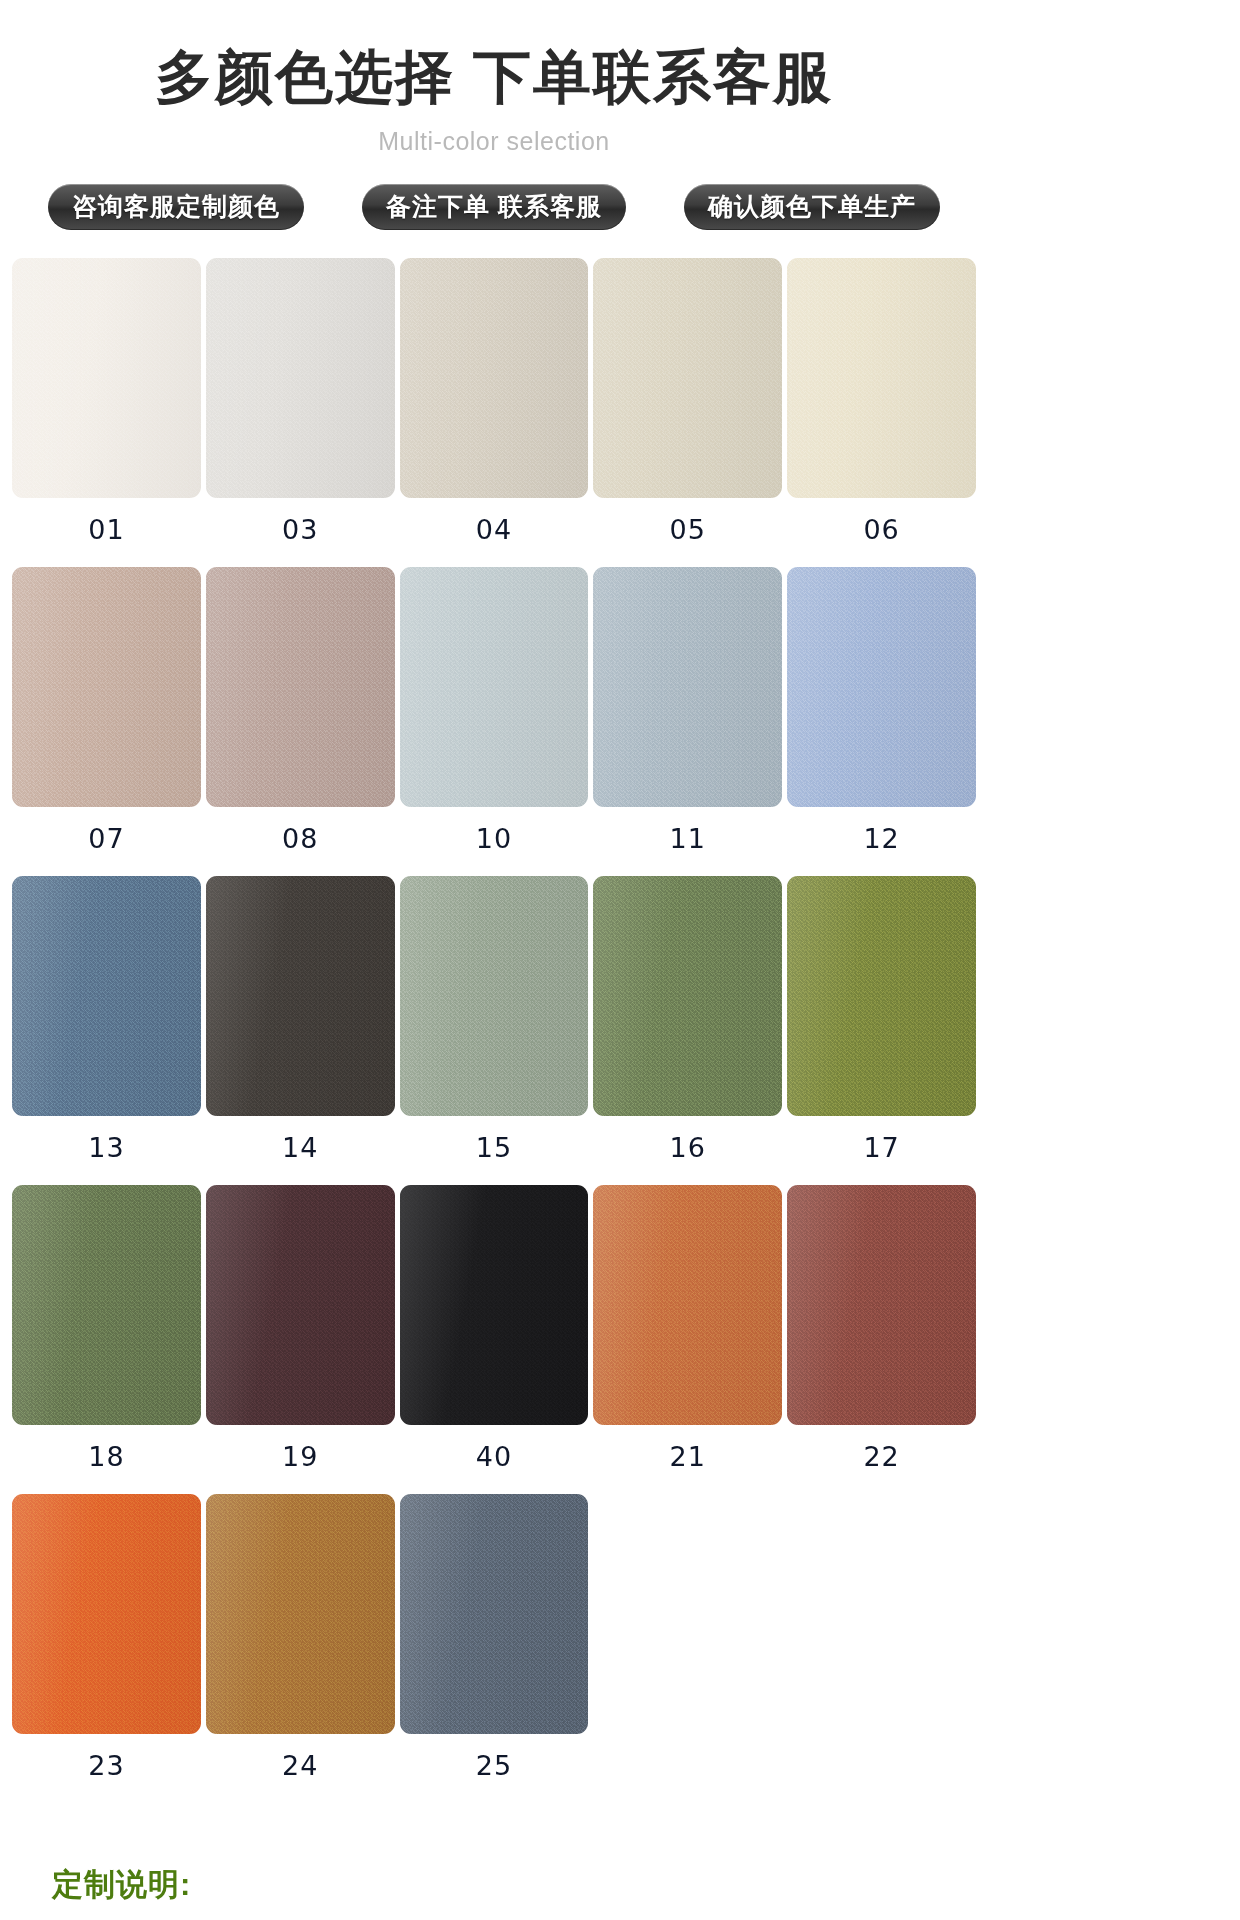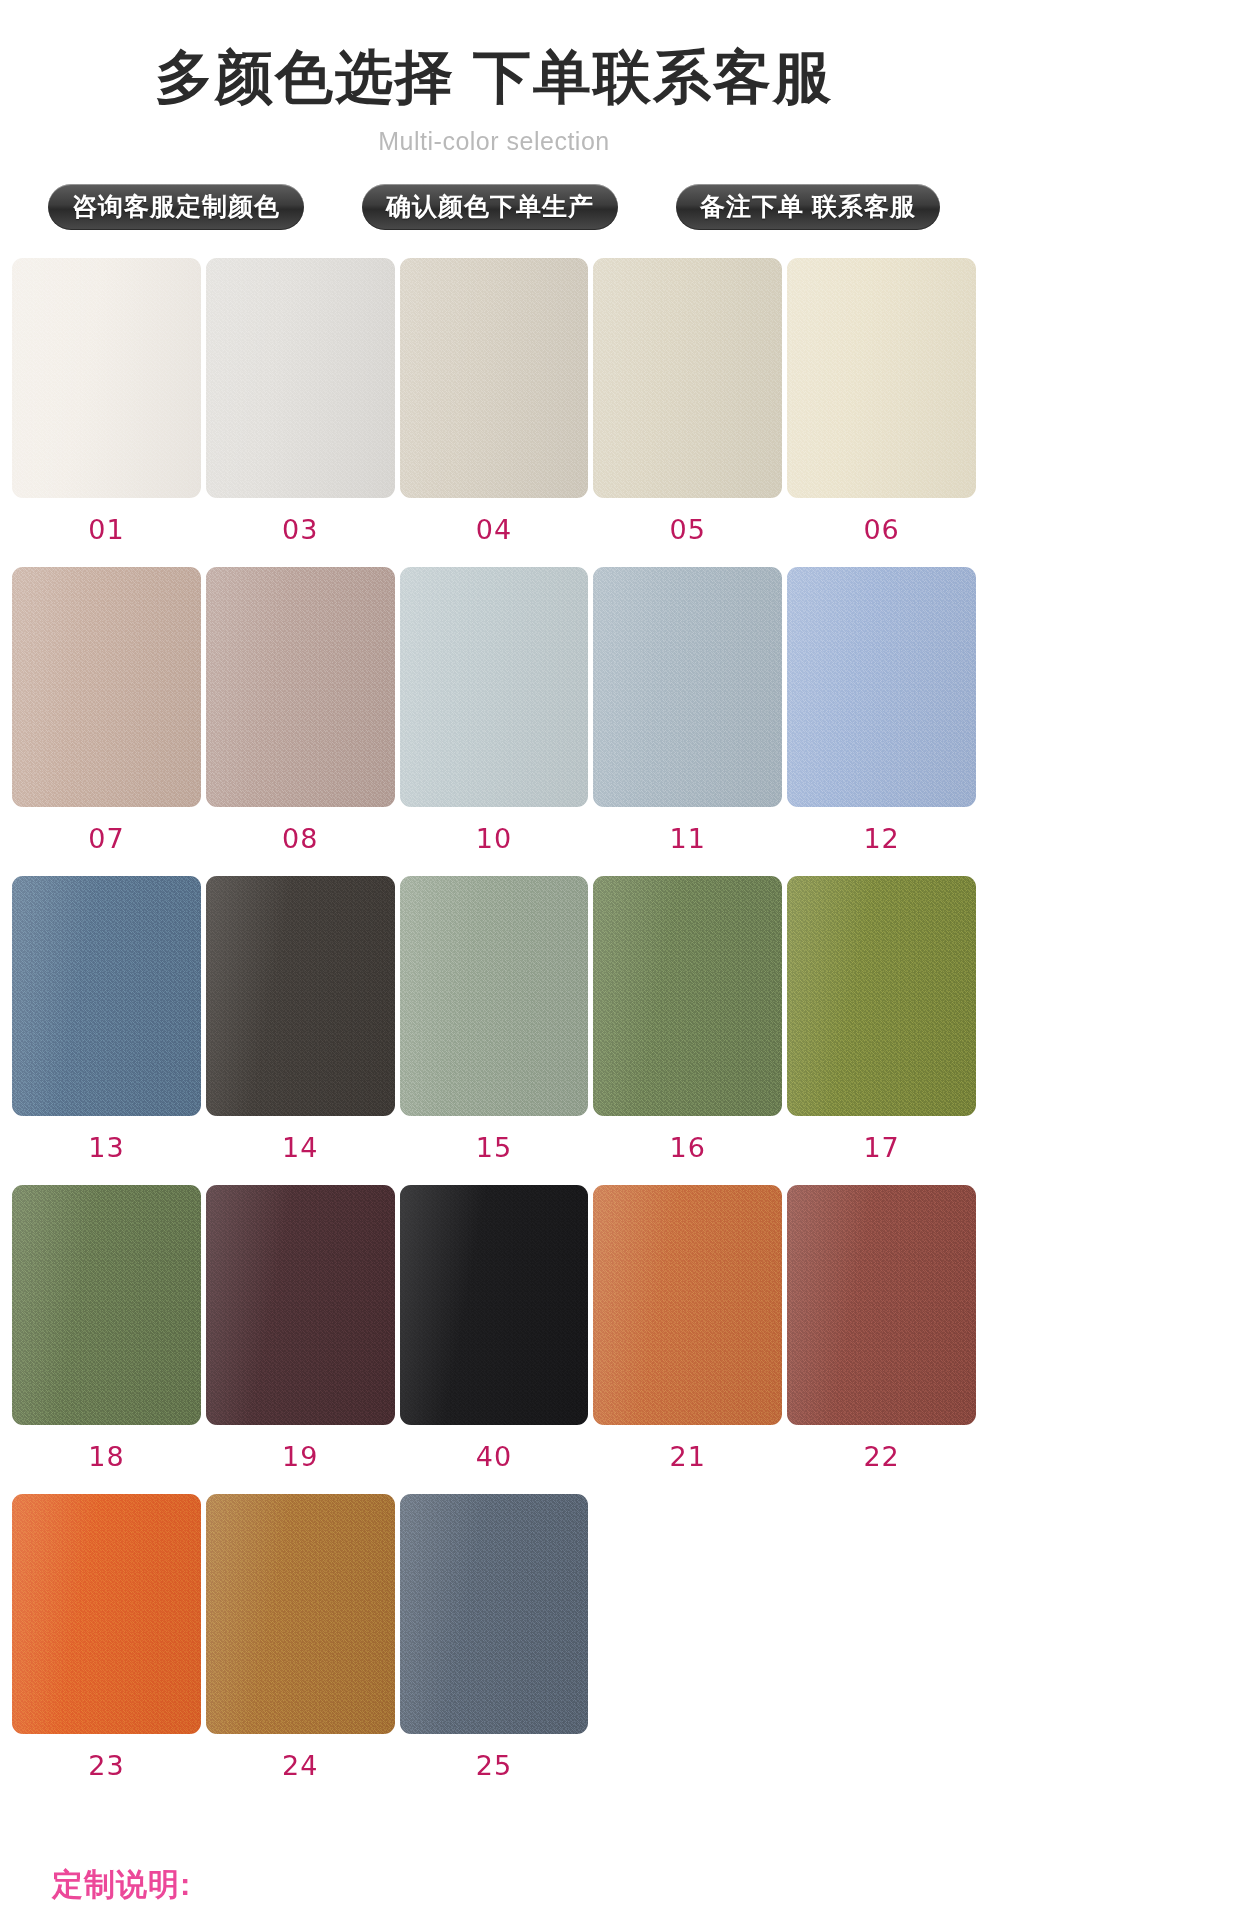--- a/index.html
+++ b/index.html
@@ -119,51 +119,51 @@
     inset: 0;
     border-radius: 11px;
     background: linear-gradient(100deg, rgba(255,255,255,0.16) 0%, rgba(255,255,255,0.02) 38%, rgba(0,0,0,0.05) 100%);
     pointer-events: none;
     z-index: 2;
   }
 
   .swatch-label {
     font-size: 27px;
     font-weight: 400;
-    color: #be185d;
+    color: #0f172a;
     letter-spacing: 1px;
     padding: 16px 0 22px 0;
     font-family: "DejaVu Sans", "Liberation Sans", sans-serif;
   }
 
   
   .footer-note {
     position: absolute;
     left: 52px;
     bottom: 14px;
     font-size: 31px;
     font-weight: 700;
-    color: #ec4899;
+    color: #4d7c0f;
     letter-spacing: 1px;
   }
 </style>
 </head>
 <body>
 
 <div class="page">
 
   <div class="header">
     <div class="main-title">多颜色选择 下单联系客服</div>
     <div class="sub-title">Multi-color selection</div>
   </div>
 
   <div class="badge-row">
     <div class="badge">咨询客服定制颜色</div>
+    <div class="badge">备注下单 联系客服</div>
     <div class="badge">确认颜色下单生产</div>
-    <div class="badge">备注下单 联系客服</div>
   </div>
 
   <div class="grid" id="swatch-grid">
       <div class="cell">
         <div class="swatch" style="background-color: rgb(244, 240, 234);"></div>
         <div class="swatch-label">01</div>
       </div>
       <div class="cell">
         <div class="swatch" style="background-color: rgb(227, 225, 221);"></div>
         <div class="swatch-label">03</div>

